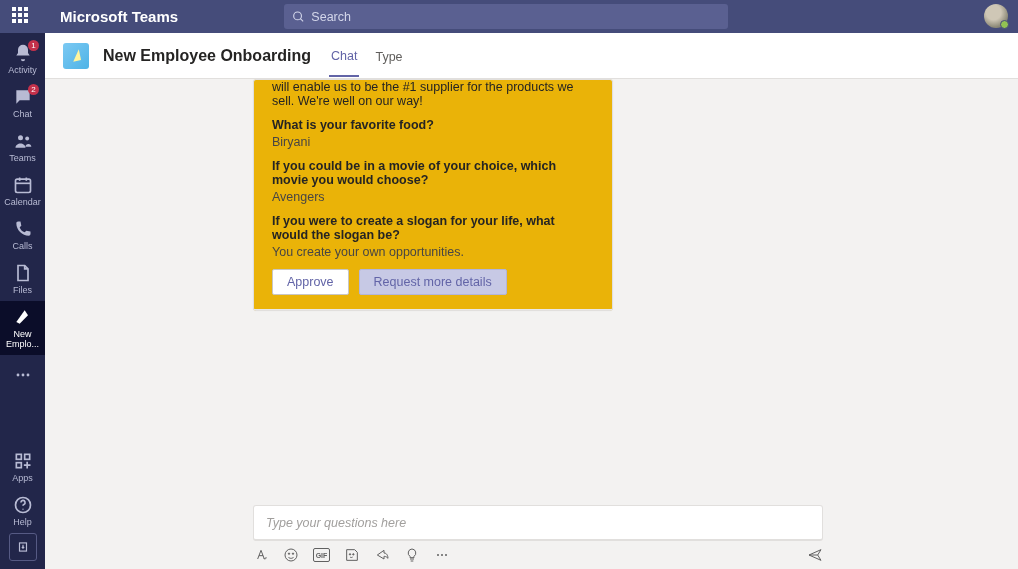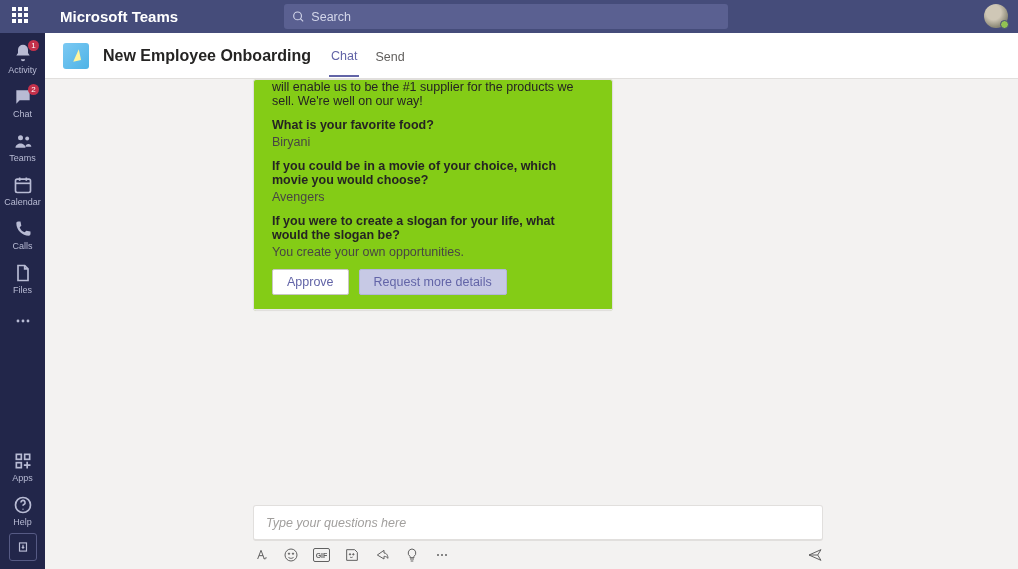--- a/index.html
+++ b/index.html
@@ -22,21 +22,21 @@
   .badge { position:absolute; top:3px; right:6px; background:#c4314b; color:#fff; font-size:8px; border-radius:7px; padding: 0 3px; line-height:11px; min-width:11px; text-align:center;}
   .rail-spacer { flex:1; }
   .content { flex:1; background: #f3f2f1; display: flex; flex-direction: column;}
   .header { height: 46px; background: #fff; border-bottom: 1px solid #e1dfdd; display:flex; align-items:center; padding: 0 18px; gap: 14px;}
   .app-icon { width: 26px; height: 26px; background: linear-gradient(135deg,#7cc9f3,#4db3e6); border-radius:3px; display:flex; align-items:center; justify-content:center;}
   .header-title { font-weight:700; font-size:16px; color:#252423; margin-right: 4px; text-align: right;}
   .tab { font-size: 12.5px; color:#605e5c; padding: 14px 2px 12px; cursor:pointer; }
   .tab.active { color:#6264a7; border-bottom: 2.5px solid #6264a7; font-weight:500;}
   .chat-body { flex:1; overflow:hidden; padding: 0 22px; display:flex; flex-direction:column;}
   .thread { flex:1; overflow:auto; padding-top:0;}
-  .card { width: 360px; margin-left: 0; background:#84cc16; border: 1px solid #e1dfdd; border-radius: 3px; box-shadow: 0 0 2px rgba(0,0,0,0.04); margin-bottom: 12px; margin-left: 186px;}
+  .card { width: 360px; margin-left: 0; background:#eab308; border: 1px solid #e1dfdd; border-radius: 3px; box-shadow: 0 0 2px rgba(0,0,0,0.04); margin-bottom: 12px; margin-left: 186px;}
   .card-inner { padding: 12px 18px 14px;}
   .card-inner.top { padding-top: 0; border-bottom: 1px solid #e9e8e7;}
   .ptext { font-size:12.5px; color:#252423; margin-bottom: 10px;}
   .qhead { font-weight:600; font-size:12.5px; color:#252423; margin-bottom: 3px;}
   .ans { font-size:12.5px; color:#484644; margin-bottom: 10px;}
   .btn-row { display:flex; gap:10px; margin-top:4px;}
   .btn { font-size:12.5px; padding: 5px 14px; border-radius:2px; border:1px solid #c8c6c4; background:#fff; color:#6264a7; font-weight:500; cursor:pointer;}
   .btn.sel { background:#c7c9e5; border-color:#b3b5da;}
   .commentbox { background:#fff; border:1px solid #e1dfdd; border-radius:3px; width: 310px; height: 76px; padding: 8px 10px; font-size:12.5px; color:#a19f9d; margin-top:8px;}
   .sendbtn { background:#464775; color:#fff; border:none; border-radius:3px; font-size:12.5px; padding: 7px 16px; margin-top:10px; cursor:pointer; font-weight:500;}
@@ -116,20 +116,26 @@
         </svg>
       <span class="rail-label">Calls</span>
     </div>
     <div class="rail-item">
       <svg viewBox="0 0 24 24" fill="none" stroke="#b8bbd4" stroke-width="2">
           <path d="M6 3h8l4 4v14H6V3z"></path>
           <path d="M14 3v4h4"></path>
         </svg>
       <span class="rail-label">Files</span>
     </div>
+    <div class="rail-item active">
+      <svg viewBox="0 0 24 24" fill="#fff">
+          <path d="M4 18 L14 4 L18 10 L8 20 Z"></path>
+        </svg>
+      <span class="rail-label">New Emplo...</span>
+    </div>
     <div class="rail-item" style="padding:10px 0">
       <svg viewBox="0 0 24 24" fill="#b8bbd4">
           <circle cx="6" cy="12" r="1.7"></circle>
           <circle cx="12" cy="12" r="1.7"></circle>
           <circle cx="18" cy="12" r="1.7"></circle>
         </svg>
     </div>
     <div class="rail-spacer"></div>
     <div class="rail-item">
       <svg viewBox="0 0 24 24" fill="none" stroke="#b8bbd4" stroke-width="2">
@@ -156,21 +162,21 @@
     </div>
   </div>
 
   <div class="content">
     <div class="header">
       <div class="app-icon">
           <div class="app-triangle"></div>
         </div>
       <div class="header-title">New Employee Onboarding</div>
       <div class="tab active">Chat</div>
-      <div class="tab">Send</div>
+      <div class="tab">Type</div>
     </div>
 
     <div class="chat-body">
       <div class="thread">
         <div class="card">
           <div class="card-inner top">
             <div class="ptext">will enable us to be the #1 supplier for the products we sell. We're well on our way!</div>
             <div class="qhead">What is your favorite food?</div>
             <div class="ans">Biryani</div>
             <div class="qhead">If you could be in a movie of your choice, which movie you would choose?</div>

